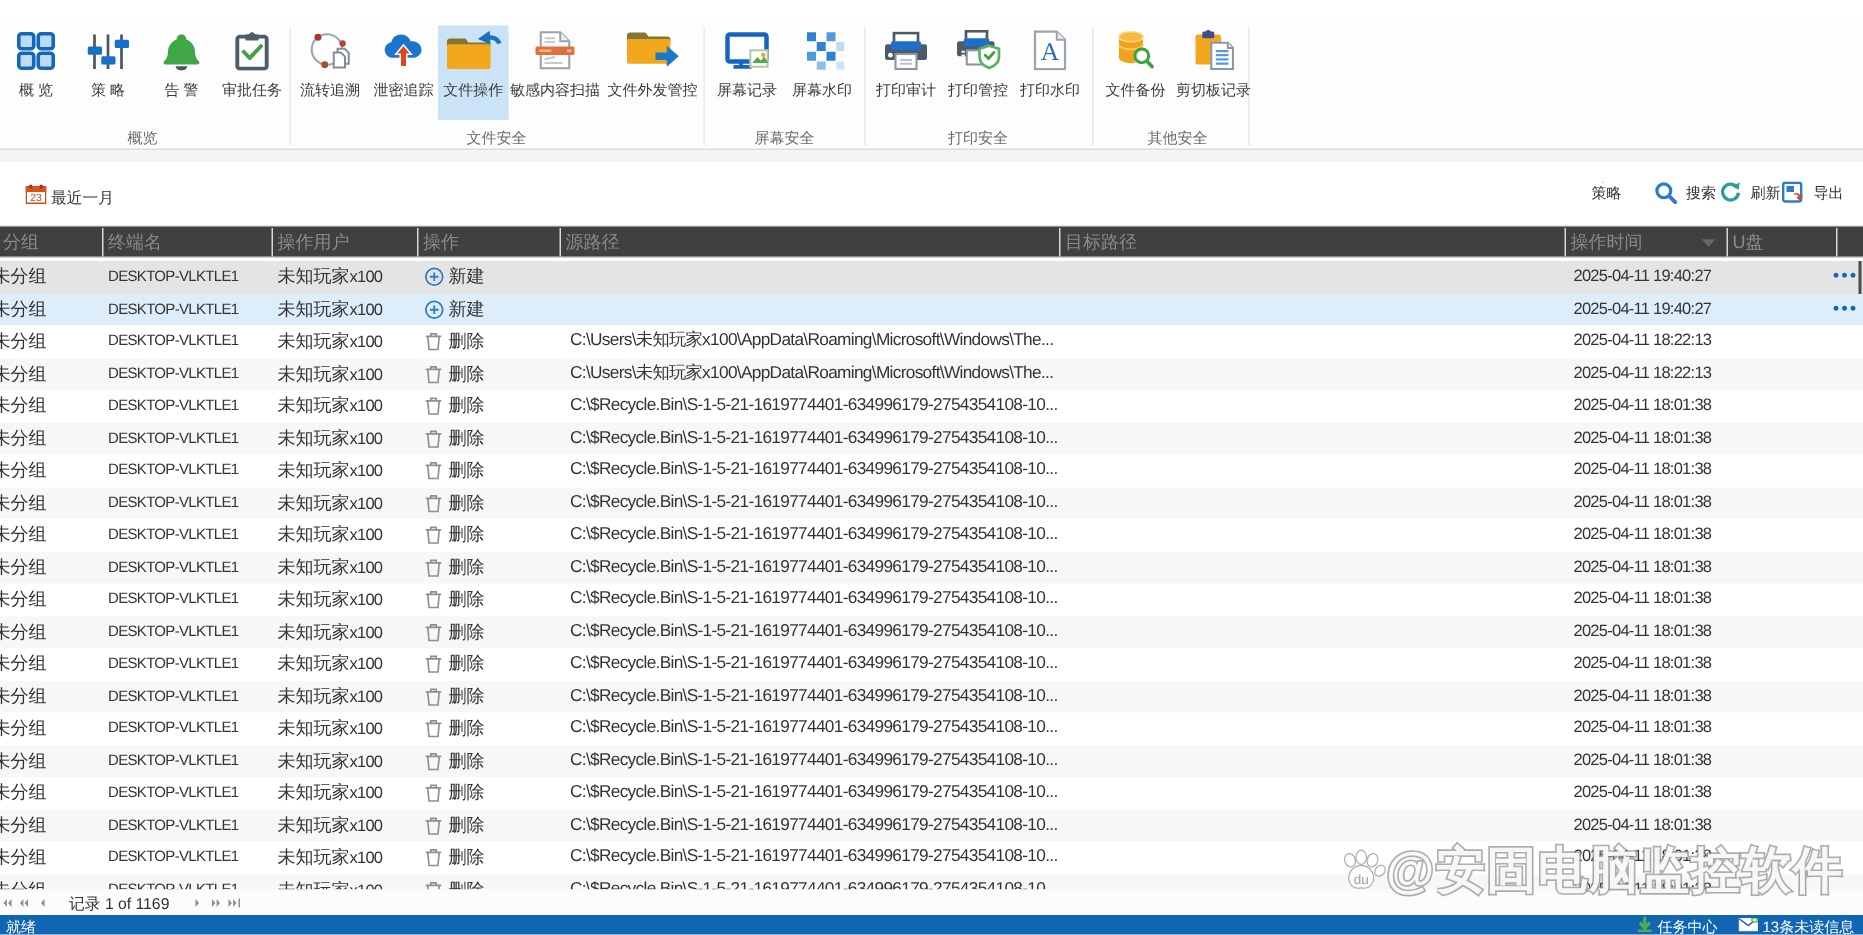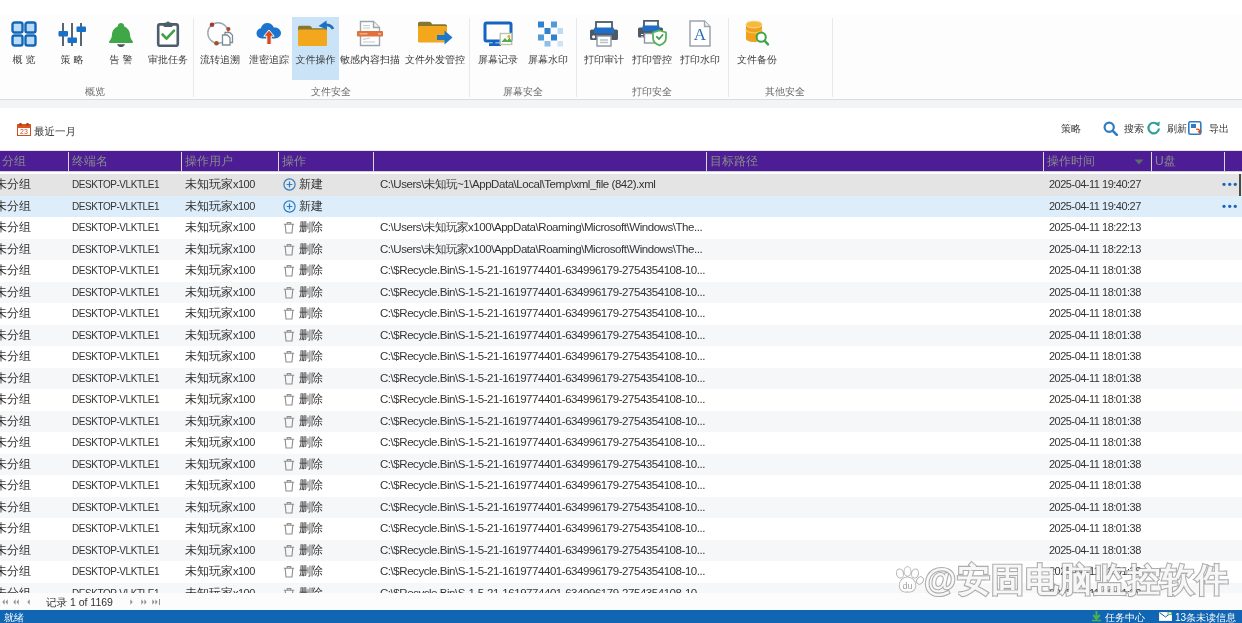--- a/index.html
+++ b/index.html
@@ -27,21 +27,21 @@
   
   #band { position:absolute; left:0; top:99px; width:1242px; height:9px;
      background:#f3f4f5; border-top:1px solid #dcdcdc; }
   #filter { position:absolute; left:0; top:108px; width:1242px; height:40px; background:#fff; }
   .ftxt { font-size:11px; color:#333; }
   .fbtn { position:absolute; top:13px; height:15px; display:flex; align-items:center; font-size:10px; color:#333; white-space:nowrap;}
   .fbtn svg { margin-right:3px; }
 
   
   #thead { position:absolute; left:0; top:150px; width:1242px; height:22px;
-    background:#4c1d95; border-top:1px solid #e6e6e6; border-bottom:1px solid #cfcfcf; }
+    background:#404040; border-top:1px solid #e6e6e6; border-bottom:1px solid #cfcfcf; }
   .hcell { position:absolute; top:0; height:20px; line-height:20px; font-size:12px; color:#8a8a8a;
     white-space:nowrap; overflow:hidden; }
   .hsep { position:absolute; top:1px; width:1px; height:19px; background:#d8d8d8; }
   #tbody { position:absolute; left:0; top:174px; width:1242px; height:419px; overflow:hidden; }
   .row { position:absolute; left:0; width:1242px; height:21.5px; background:#fff; }
   .cell { position:absolute; top:0; height:21.5px; line-height:21.5px; font-size:12px; color:#333;
     white-space:nowrap; overflow:hidden; }
   .lat { font-size:11.5px; letter-spacing:-0.45px; }
   .lat2 { font-size:10px; letter-spacing:-0.45px; }
   .lat3 { font-size:11px; letter-spacing:-0.5px; }
@@ -236,20 +236,33 @@
           <svg width="28" height="27" viewBox="0 0 28 27">
 <path d="M3 4.5v14c0 2 3.6 3.6 8 3.6 1 0 2-0.1 2.9-0.2l0.1-3.2 4.9-4.6 0.1-9.6z" fill="#f0a11d"></path>
 <ellipse cx="11" cy="4.5" rx="8" ry="3.4" fill="#f6b93d" stroke="#f9d98a" stroke-width="1"></ellipse>
 <path d="M3 9.5c0 1.9 3.6 3.4 8 3.4s8-1.5 8-3.4" fill="none" stroke="#f8c75c" stroke-width="1.4"></path>
 <circle cx="18.2" cy="17.2" r="4.6" fill="#fff" fill-opacity="0.9" stroke="#3da145" stroke-width="2"></circle>
 <path d="M21.6 20.8l3.4 3.6" stroke="#3da145" stroke-width="2.4" stroke-linecap="round"></path>
 </svg>
         </div>
   <div class="rlb" style="">文件备份</div>
 </div>
+<div class="ritem" style="left:782.0px; width:54px;">
+  <div class="ric">
+          <svg width="28" height="27" viewBox="0 0 28 27">
+<rect x="2" y="3" width="17" height="20" rx="1.5" fill="#f3a71c"></rect>
+<rect x="6.5" y="1" width="8" height="4.5" rx="1" fill="#3d4f91"></rect>
+<circle cx="10.5" cy="1.8" r="1.8" fill="#3d4f91"></circle>
+<path d="M12.5 8.5h11l3.5 3.5V26h-14.5z" fill="#fff" stroke="#8a9aa5" stroke-width="1.4"></path>
+<path d="M23.5 8.5V12H27" fill="#eee" stroke="#8a9aa5" stroke-width="1.2"></path>
+<path d="M15.5 14h8.5M15.5 16.8h8.5M15.5 19.6h8.5M15.5 22.4h8.5" stroke="#5b9bd5" stroke-width="1.5"></path>
+</svg>
+        </div>
+  <div class="rlb" style="">剪切板记录</div>
+</div>
     <div class="glabel" style="left:60px; width:70px;">概览</div>
     <div class="glabel" style="left:296px; width:70px;">文件安全</div>
     <div class="glabel" style="left:488px; width:70px;">屏幕安全</div>
     <div class="glabel" style="left:617px; width:70px;">打印安全</div>
     <div class="glabel" style="left:750px; width:70px;">其他安全</div>
   </div>
 
   <div id="band"></div>
   <div id="filter">
     <svg class="abs" style="left:17px; top:15px;" width="14" height="13" viewBox="0 0 14 13">
@@ -291,20 +304,21 @@
 </svg>
         <span style="margin-left:3px;font-family:Liberation Mono, monospace;">导出</span>
       </div>
   </div>
 
   <div id="thead">
     <div class="hcell" style="left:2px; width:64px;">分组</div>
     <div class="hcell" style="left:72px; width:107px;">终端名</div>
     <div class="hcell" style="left:185px; width:91px;">操作用户</div>
     <div class="hcell" style="left:282px; width:89px;">操作</div>
+    <div class="hcell" style="left:377px; width:327px;">源路径</div>
     <div class="hcell" style="left:710px; width:331px;">目标路径</div>
     <div class="hcell" style="left:1047px; width:90px;">操作时间</div>
     <div class="hcell" style="left:1155px; width:67px;">U盘</div>
     <svg class="abs" style="left:1134px; top:8px;" width="10" height="6" viewBox="0 0 10 6">
         <path d="M0.5 0.5h9L5 5.5z" fill="#5f6a72"></path>
       </svg>
     <div class="hsep" style="left:68px;"></div>
     <div class="hsep" style="left:181px;"></div>
     <div class="hsep" style="left:278px;"></div>
     <div class="hsep" style="left:373px;"></div>
@@ -317,21 +331,20 @@
   <div id="tbody">
 <div class="row" style="top:0.0px;background:#e4e4e4;">
   <div class="cell" style="left:-5px;width:70px;">未分组</div>
   <div class="cell lat2" style="left:72px;width:107px;">DESKTOP-VLKTLE1</div>
   <div class="cell" style="left:185px;width:91px;">未知玩家<span class="xl">x100</span></div>
   <svg width="13" height="13" viewBox="0 0 13 13" style="position:absolute;left:283px;top:4px;">
           <circle cx="6.5" cy="6.5" r="5.6" fill="none" stroke="#2e7cc4" stroke-width="1.2"></circle>
           <path d="M6.5 3.6v5.8M3.6 6.5h5.8" stroke="#2e7cc4" stroke-width="1.2"></path>
         </svg>
         <div class="cell" style="left:299px;width:70px;">新建</div>
-  <div class="cell lat" style="left:380px;width:325px;">C:\Users\未知玩~1\AppData\Local\Temp\xml_file (842).xml</div>
   <div class="cell lat3" style="left:1049px;width:100px;">2025-04-11 19:40:27</div>
   <div class="cell" style="left:1222px;width:20px;color:#1565c0;font-weight:bold;letter-spacing:1.6px;font-size:11.5px;">•••</div>
   <div style="position:absolute;left:1239px;top:0;width:2px;height:21.5px;background:#4a4a4a;"></div>
 </div>
 <div class="row" style="top:21.5px;background:#ddeefa;">
   <div class="cell" style="left:-5px;width:70px;">未分组</div>
   <div class="cell lat2" style="left:72px;width:107px;">DESKTOP-VLKTLE1</div>
   <div class="cell" style="left:185px;width:91px;">未知玩家<span class="xl">x100</span></div>
   <svg width="13" height="13" viewBox="0 0 13 13" style="position:absolute;left:283px;top:4px;">
           <circle cx="6.5" cy="6.5" r="5.6" fill="none" stroke="#2e7cc4" stroke-width="1.2"></circle>

